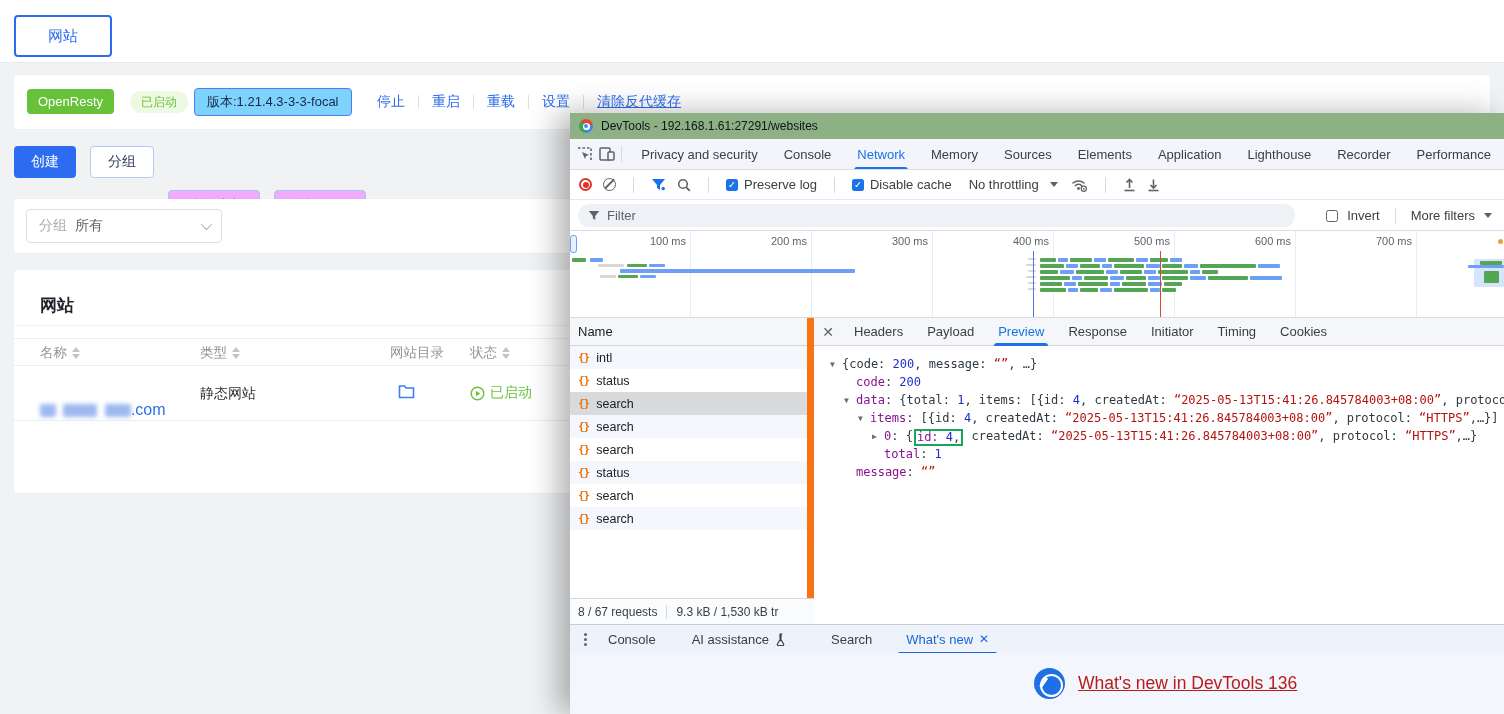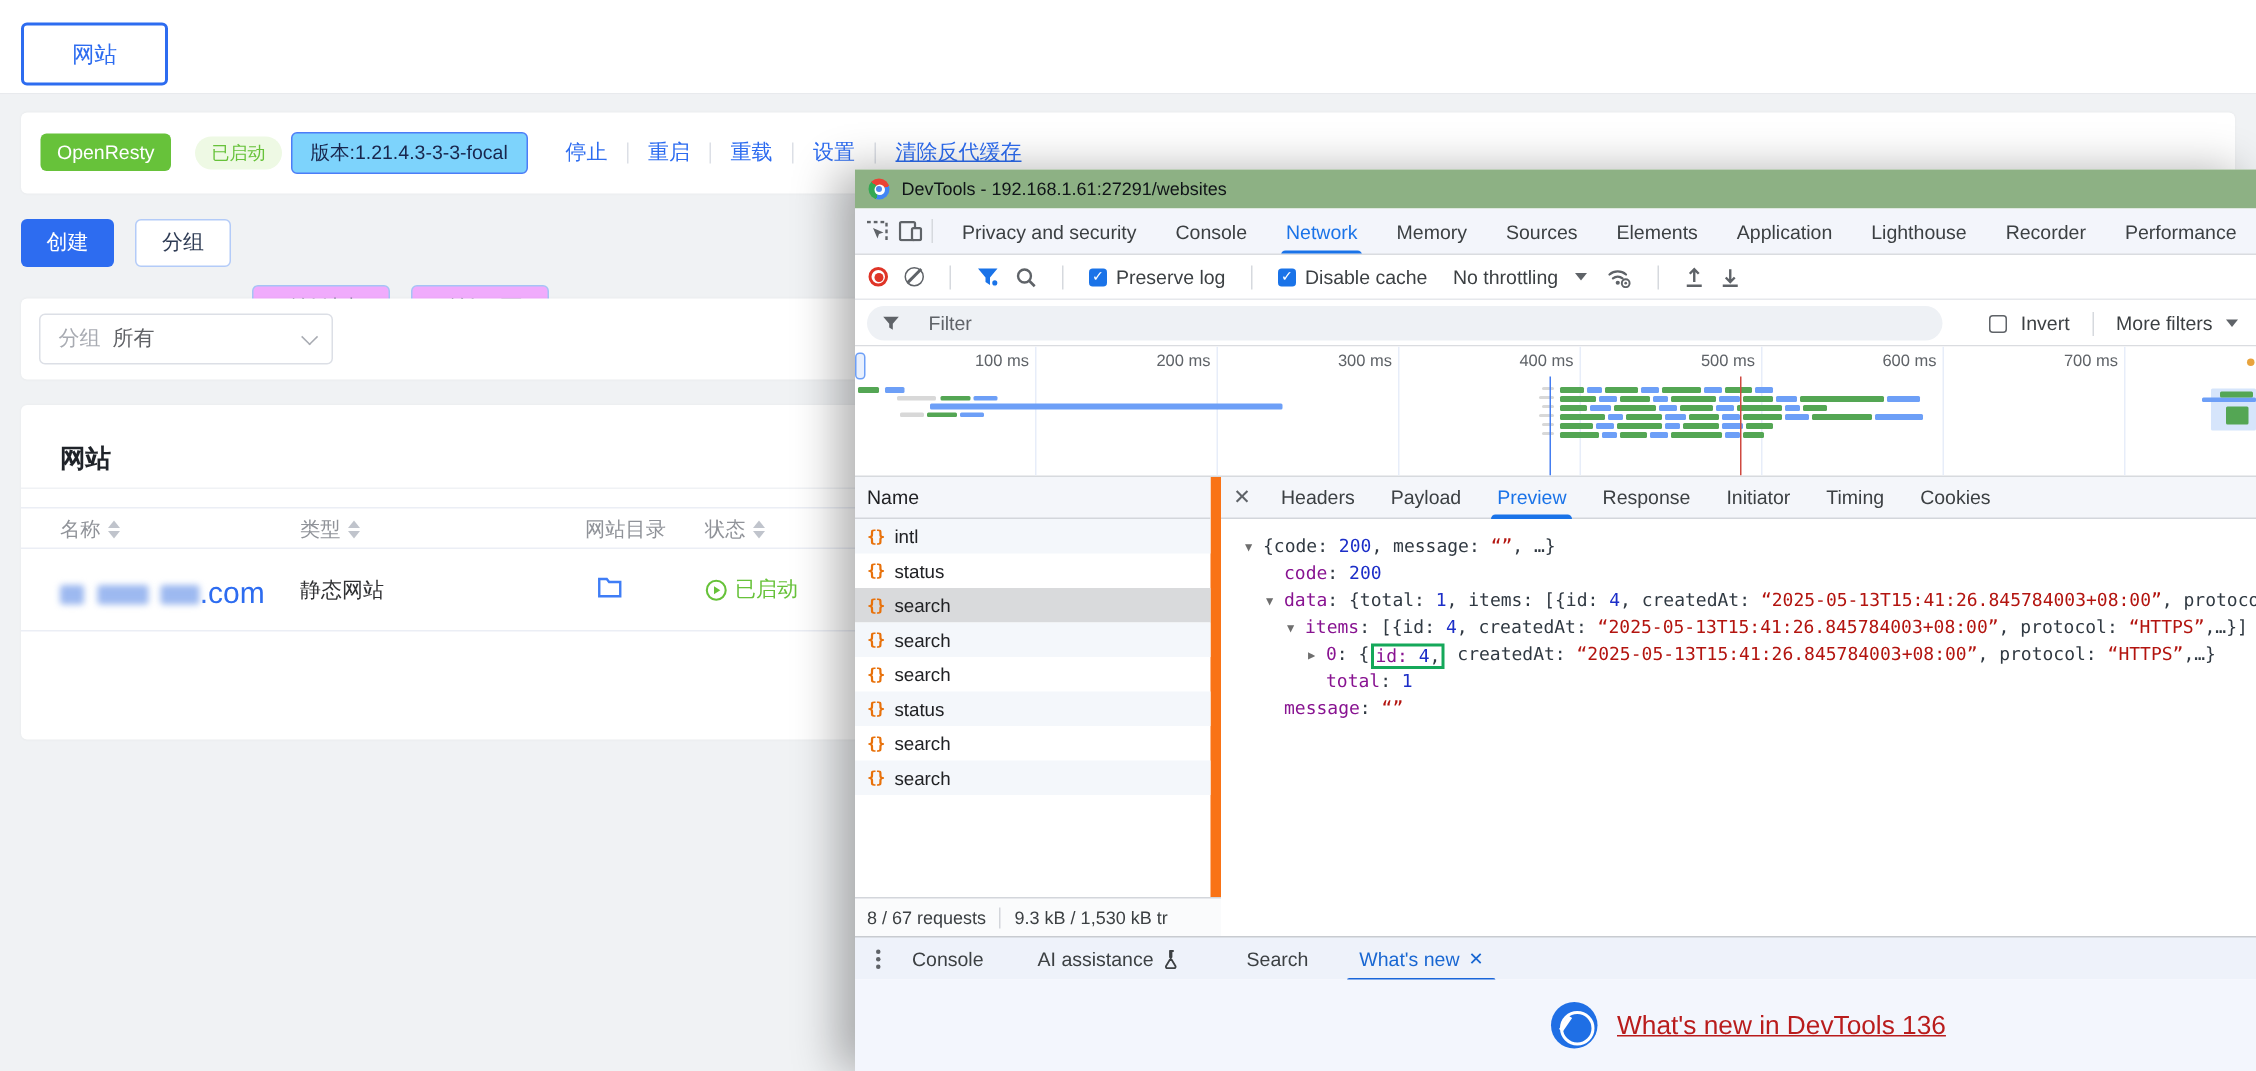--- a/index.html
+++ b/index.html
@@ -43,21 +43,21 @@
   #tbl-title { position:absolute; left:26px; top:24px; font-size:17px; font-weight:bold; color:#1f2329; }
   #tbl-divider { position:absolute; left:0; right:0; top:55px; height:1px; background:#f0f2f5; }
   #tbl-head { position:absolute; left:0; right:0; top:68px; height:28px; border-top:1px solid #ebeef5; border-bottom:1px solid #ebeef5; }
   .th { position:absolute; top:0; height:28px; display:flex; align-items:center; gap:5px; font-size:13.5px; color:#909399; cursor:pointer; }
   .sorter { display:flex; flex-direction:column; gap:2px; }
   .sorter i { display:block; width:0; height:0; border-left:4px solid transparent; border-right:4px solid transparent; }
   .sorter .up { border-bottom:5px solid #c0c4cc; }
   .sorter .dn { border-top:5px solid #c0c4cc; }
   #tbl-row { position:absolute; left:0; right:0; top:96px; height:55px; border-bottom:1px solid #ebeef5; }
   .redact { display:inline-block; height:13px; background:#9db9f0; border-radius:2px; filter:blur(2px); vertical-align:middle; }
-  #row-name { position:absolute; left:26px; top:19px; font-size:20px; color:#2d6cf0; cursor:pointer; }
+  #row-name { position:absolute; left:26px; top:35px; font-size:16px; color:#2d6cf0; cursor:pointer; }
   #row-type { position:absolute; left:186px; top:19px; font-size:14px; color:#303133; }
   #row-folder { position:absolute; left:384px; top:18px; cursor:pointer; }
   #row-status { position:absolute; left:456px; top:18px; display:flex; align-items:center; gap:5px; color:#67c23a; font-size:14px; }
 
   
   #dt { position:absolute; left:570px; top:113px; width:934px; height:601px; background:#fff;
     box-shadow:-12px 0 28px rgba(0,0,0,.30); font-family:"Liberation Sans","DejaVu Sans",sans-serif; }
   #dt-titlebar { position:absolute; left:0; top:0; width:100%; height:26px; background:#8db184; display:flex; align-items:center; }
   #chrome-logo { width:14px; height:14px; border-radius:50%; margin-left:9px; position:relative;
     background:conic-gradient(from -45deg,#ea4335 0 120deg,#4285f4 0 240deg,#34a853 0 360deg); }
@@ -79,21 +79,21 @@
   .rec::after { content:""; position:absolute; left:1.5px; top:1.5px; width:6px; height:6px; background:#df3427; border-radius:50%; }
   .clear-ic { width:13px; height:13px; border:1.8px solid #5f6368; border-radius:50%; position:relative; cursor:pointer; }
   .clear-ic::after { content:""; position:absolute; left:-1px; top:4.4px; width:13px; height:1.8px; background:#5f6368; transform:rotate(-45deg); }
   .cb { width:12px; height:12px; border-radius:2.5px; display:inline-flex; align-items:center; justify-content:center; cursor:pointer; }
   .cb.on { background:#1a73e8; color:#fff; font-size:9.5px; font-weight:bold; }
   .cb.off { background:#fff; border:1.5px solid #5f6368; }
   .tlabel { font-size:13px; color:#3c4043; margin-left:-5px; }
   .caret { width:0; height:0; border-left:4px solid transparent; border-right:4px solid transparent; border-top:5px solid #5f6368; display:inline-block; }
   #dt-filterrow { position:absolute; left:0; top:87px; width:100%; height:31px; background:#fff; border-bottom:1px solid #dadce0; }
   #filter-pill { position:absolute; left:8px; top:4px; width:717px; height:23px; background:#eef1f5; border-radius:12px;
-    display:flex; align-items:center; padding:0 10px; gap:19px; color:#5f6368; font-size:13px; cursor:text; }
+    display:flex; align-items:center; padding:0 10px; gap:7px; color:#5f6368; font-size:13px; cursor:text; }
   #fr-right { position:absolute; right:12px; top:0; height:31px; display:flex; align-items:center; gap:9px; font-size:13px; color:#3c4043; }
 
   #dt-overview { position:absolute; left:0; top:118px; width:100%; height:87px; background:#fff; border-bottom:1px solid #d7dade; overflow:hidden; cursor:col-resize; }
   .gline { position:absolute; top:0; bottom:0; width:1px; background:#e7edf9; }
   .glabel { position:absolute; top:4px; width:66px; text-align:right; font-size:11px; color:#5f6368; }
   .bar { position:absolute; border-radius:1px; }
   .bar.g { background:#54a654; } .bar.b { background:#6d9ff7; } .bar.gy { background:#d8d8d8; }
   .bar.lb { background:#d6e5fb; } .bar.o { background:#e8a33d; border-radius:50%; }
   .evline { position:absolute; top:20px; bottom:0; width:1px; }
   #ov-handle { position:absolute; left:0; top:4px; width:7px; height:18px; background:#e8f0fe; border:1.5px solid #6d9ff7; border-radius:3px; }

